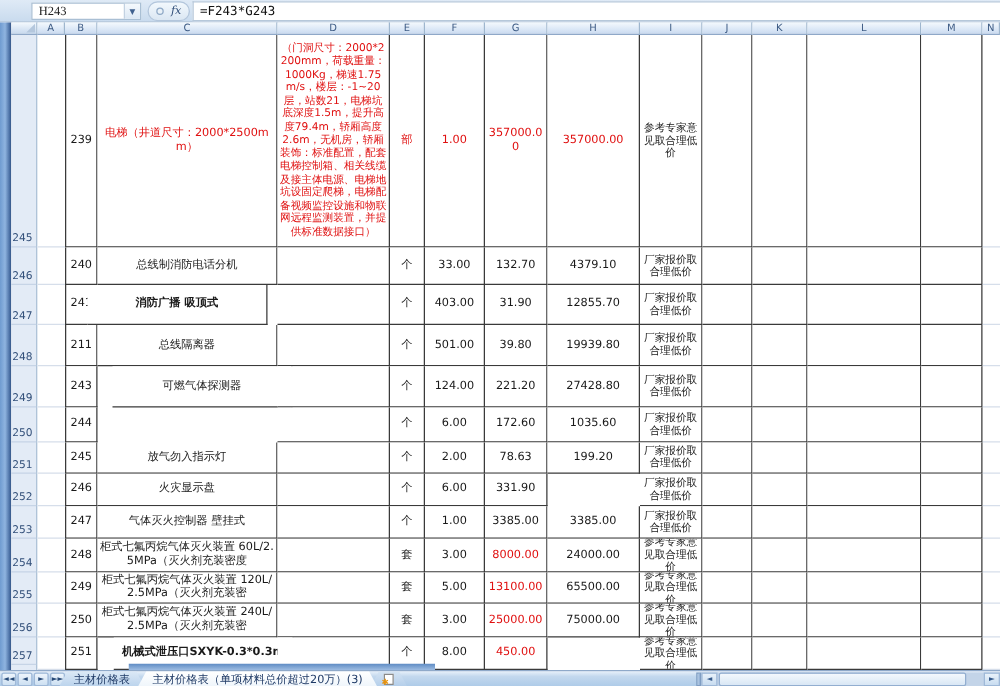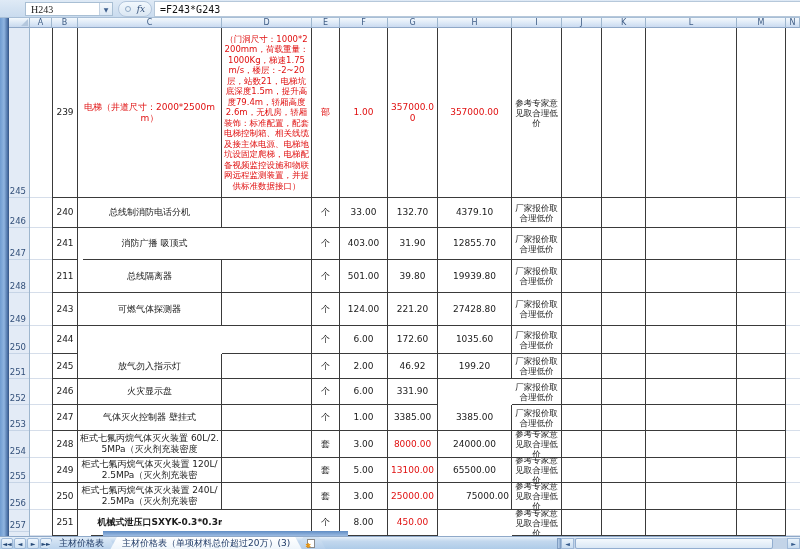--- a/index.html
+++ b/index.html
@@ -138,21 +138,21 @@
 
   <div class="grid-area">
       <div class="cell plain" style="left: 0px; top: 0px; width: 22px; height: 170px;"></div>
       <div class="cell tbl tbl-left" style="left: 22px; top: 0px; width: 26px; height: 170px;">
         <span class="wrap">239</span>
       </div>
       <div class="cell tbl red" style="left: 48px; top: 0px; width: 144px; height: 170px;">
         <span class="wrap">电梯（井道尺寸：2000*2500mm）</span>
       </div>
       <div class="cell tbl spec red" style="left: 192px; top: 0px; width: 90px; height: 170px;">
-        <span class="wrap">（门洞尺寸：1000*2200mm，荷载重量：1000Kg，梯速1.75m/s，楼层：-2~20层，站数21，电梯坑底深度1.5m，提升高度79.4m，轿厢高度2.6m，无机房，轿厢装饰：标准配置，配套电梯控制箱、相关线缆及接主体电源、电梯地坑设固定爬梯，电梯配备视频监控设施和物联网远程监测装置，并提供标准数据接口）</span>
+        <span class="wrap">（门洞尺寸：2000*2200mm，荷载重量：1000Kg，梯速1.75m/s，楼层：-1~20层，站数21，电梯坑底深度1.5m，提升高度79.4m，轿厢高度2.6m，无机房，轿厢装饰：标准配置，配套电梯控制箱、相关线缆及接主体电源、电梯地坑设固定爬梯，电梯配备视频监控设施和物联网远程监测装置，并提供标准数据接口）</span>
       </div>
       <div class="cell tbl red" style="left: 282px; top: 0px; width: 28px; height: 170px;">
         <span class="wrap">部</span>
       </div>
       <div class="cell tbl red" style="left: 310px; top: 0px; width: 48px; height: 170px;">
         <span class="wrap">1.00</span>
       </div>
       <div class="cell tbl red" style="left: 358px; top: 0px; width: 50px; height: 170px;">
         <span class="wrap">357000.00</span>
       </div>
@@ -192,21 +192,21 @@
       </div>
       <div class="cell tbl" style="left: 532px; top: 170px; width: 40px; height: 30px;"></div>
       <div class="cell tbl" style="left: 572px; top: 170px; width: 44px; height: 30px;"></div>
       <div class="cell tbl" style="left: 616px; top: 170px; width: 91px; height: 30px;"></div>
       <div class="cell tbl" style="left: 707px; top: 170px; width: 49px; height: 30px;"></div>
       <div class="cell plain" style="left: 756px; top: 170px; width: 14px; height: 30px;"></div>
       <div class="cell plain" style="left: 0px; top: 200px; width: 22px; height: 32px;"></div>
       <div class="cell tbl tbl-left" style="left: 22px; top: 200px; width: 26px; height: 32px;">
         <span class="wrap">241</span>
       </div>
-      <div class="cell tbl" style="left: 53px; top: 200px; width: 144px; height: 32px;">
+      <div class="cell tbl" style="left: 40px; top: 200px; width: 144px; height: 32px; font-weight: bold;">
         <span class="wrap">消防广播 吸顶式</span>
       </div>
       <div class="cell tbl" style="left: 192px; top: 200px; width: 90px; height: 32px;"></div>
       <div class="cell tbl" style="left: 282px; top: 200px; width: 28px; height: 32px;">
         <span class="wrap">个</span>
       </div>
       <div class="cell tbl" style="left: 310px; top: 200px; width: 48px; height: 32px;">
         <span class="wrap">403.00</span>
       </div>
       <div class="cell tbl" style="left: 358px; top: 200px; width: 50px; height: 32px;">
@@ -248,21 +248,21 @@
       </div>
       <div class="cell tbl" style="left: 532px; top: 232px; width: 40px; height: 33px;"></div>
       <div class="cell tbl" style="left: 572px; top: 232px; width: 44px; height: 33px;"></div>
       <div class="cell tbl" style="left: 616px; top: 232px; width: 91px; height: 33px;"></div>
       <div class="cell tbl" style="left: 707px; top: 232px; width: 49px; height: 33px;"></div>
       <div class="cell plain" style="left: 756px; top: 232px; width: 14px; height: 33px;"></div>
       <div class="cell plain" style="left: 0px; top: 265px; width: 22px; height: 33px;"></div>
       <div class="cell tbl tbl-left" style="left: 22px; top: 265px; width: 26px; height: 33px;">
         <span class="wrap">243</span>
       </div>
-      <div class="cell tbl" style="left: 48px; top: 265px; width: 144px; height: 33px; text-align: center;">
+      <div class="cell tbl" style="left: 60px; top: 265px; width: 144px; height: 33px; text-align: center;">
         <span class="wrap">可燃气体探测器</span>
       </div>
       <div class="cell tbl" style="left: 192px; top: 265px; width: 90px; height: 33px;"></div>
       <div class="cell tbl" style="left: 282px; top: 265px; width: 28px; height: 33px;">
         <span class="wrap">个</span>
       </div>
       <div class="cell tbl" style="left: 310px; top: 265px; width: 48px; height: 33px;">
         <span class="wrap">124.00</span>
       </div>
       <div class="cell tbl" style="left: 358px; top: 265px; width: 50px; height: 33px;">
@@ -312,21 +312,21 @@
         <span class="wrap">放气勿入指示灯</span>
       </div>
       <div class="cell tbl" style="left: 192px; top: 326px; width: 90px; height: 25px;"></div>
       <div class="cell tbl" style="left: 282px; top: 326px; width: 28px; height: 25px;">
         <span class="wrap">个</span>
       </div>
       <div class="cell tbl" style="left: 310px; top: 326px; width: 48px; height: 25px;">
         <span class="wrap">2.00</span>
       </div>
       <div class="cell tbl" style="left: 358px; top: 326px; width: 50px; height: 25px;">
-        <span class="wrap">46.92</span>
+        <span class="wrap">78.63</span>
       </div>
       <div class="cell tbl" style="left: 408px; top: 326px; width: 74px; height: 25px;">
         <span class="wrap">199.20</span>
       </div>
       <div class="cell tbl remark" style="left: 482px; top: 326px; width: 50px; height: 25px;">
         <span class="wrap">厂家报价取合理低价</span>
       </div>
       <div class="cell tbl" style="left: 532px; top: 326px; width: 40px; height: 25px;"></div>
       <div class="cell tbl" style="left: 572px; top: 326px; width: 44px; height: 25px;"></div>
       <div class="cell tbl" style="left: 616px; top: 326px; width: 91px; height: 25px;"></div>
@@ -451,21 +451,21 @@
       <div class="cell tbl" style="left: 192px; top: 455px; width: 90px; height: 27px;"></div>
       <div class="cell tbl" style="left: 282px; top: 455px; width: 28px; height: 27px;">
         <span class="wrap">套</span>
       </div>
       <div class="cell tbl" style="left: 310px; top: 455px; width: 48px; height: 27px;">
         <span class="wrap">3.00</span>
       </div>
       <div class="cell tbl red" style="left: 358px; top: 455px; width: 50px; height: 27px;">
         <span class="wrap">25000.00</span>
       </div>
-      <div class="cell tbl" style="left: 408px; top: 455px; width: 74px; height: 27px; text-align: right;">
+      <div class="cell tbl" style="left: 408px; top: 455px; width: 74px; height: 27px;">
         <span class="wrap">75000.00</span>
       </div>
       <div class="cell tbl remark" style="left: 482px; top: 455px; width: 50px; height: 27px;">
         <span class="wrap">参考专家意见取合理低价</span>
       </div>
       <div class="cell tbl" style="left: 532px; top: 455px; width: 40px; height: 27px;"></div>
       <div class="cell tbl" style="left: 572px; top: 455px; width: 44px; height: 27px;"></div>
       <div class="cell tbl" style="left: 616px; top: 455px; width: 91px; height: 27px;"></div>
       <div class="cell tbl" style="left: 707px; top: 455px; width: 49px; height: 27px;"></div>
       <div class="cell plain" style="left: 756px; top: 455px; width: 14px; height: 27px;"></div>

